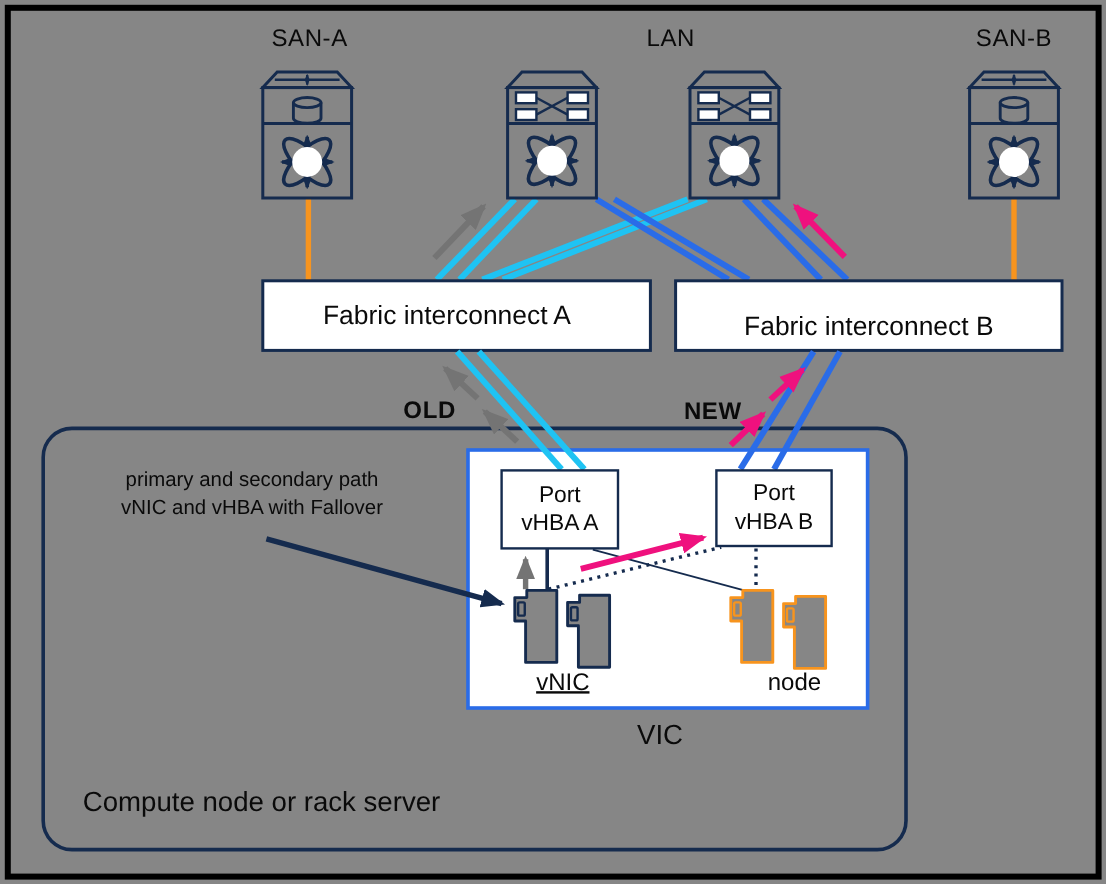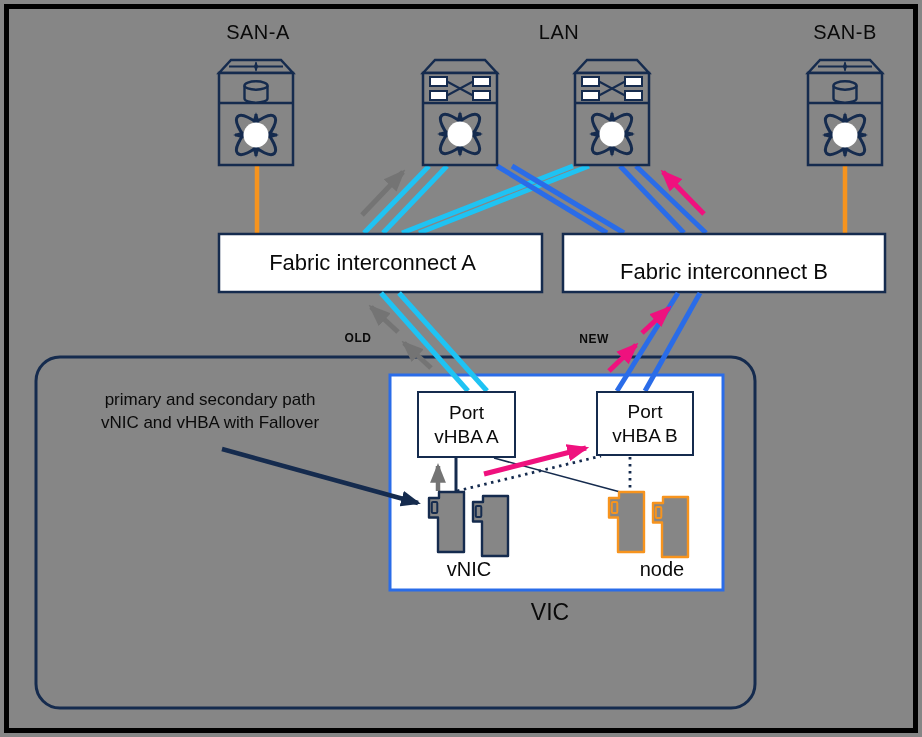--- a/index.html
+++ b/index.html
@@ -11,21 +11,21 @@
   #stage{position:relative;width:922px;height:737px;background:var(--c-background);
          font-family:"Liberation Sans",sans-serif;overflow:hidden;}
   svg{position:absolute;left:0;top:0;}
   .lbl{position:absolute;color:var(--c-text);white-space:nowrap;}
   .ctr{transform:translateX(-50%);}
   .top-lbl{font-size:20px;letter-spacing:.5px;}
   .fi-lbl{position:absolute;display:flex;align-items:center;justify-content:center;
           font-size:22px;color:var(--c-text);}
   .pg-lbl{position:absolute;display:flex;flex-direction:column;align-items:center;
           justify-content:center;font-size:19px;line-height:1.22;color:var(--c-text);text-align:center;}
-  .oldnew{font-size:12px;font-weight:bold;letter-spacing:.5px;}
+  .oldnew{font-size:20px;font-weight:bold;letter-spacing:.5px;}
   .ann{position:absolute;text-align:center;font-size:17px;line-height:1.35;color:var(--c-text);}
   
   .ln-navy{stroke:var(--c-navy);fill:none;}
   .ln-cyan{stroke:var(--c-cyan);fill:none;}
   .ln-blue{stroke:var(--c-blue);fill:none;}
   .ln-orange{stroke:var(--c-orange);fill:none;}
   .ln-gray{stroke:var(--c-gray-arrow);fill:none;}
   .ln-pink{stroke:var(--c-pink);fill:none;}
   .fl-navy{fill:var(--c-navy);} .fl-gray{fill:var(--c-gray-arrow);} .fl-pink{fill:var(--c-pink);}
   .box-white{fill:var(--c-box-fill);stroke:var(--c-navy);}
@@ -180,22 +180,23 @@
 
   <div class="pg-lbl" style="left:418px;top:392px;width:97px;height:65px;">
     <span>Port</span>
     <span>vHBA A</span>
   </div>
   <div class="pg-lbl" style="left:597px;top:392px;width:96px;height:63px;">
     <span>Port</span>
     <span>vHBA B</span>
   </div>
 
-  <div class="lbl ctr" style="left:469px;top:558px;font-size:20px;">vNIC</div>
+  <div class="lbl ctr" style="left:469px;top:558px;font-size:20px;text-decoration:underline;">vNIC</div>
   <div class="lbl ctr" style="left:662px;top:558px;font-size:20px;">node</div>
   <div class="lbl ctr" style="left:550px;top:599px;font-size:23px;">VIC</div>
+  <div class="lbl" style="left:69px;top:655px;font-size:23px;">Compute node or rack server</div>
 
   <div class="ann ctr" style="left:210px;top:389px;">
     <div>primary and secondary path</div>
     <div>vNIC and vHBA with Fallover</div>
   </div>
 
 </div>
 
 </body></html>

